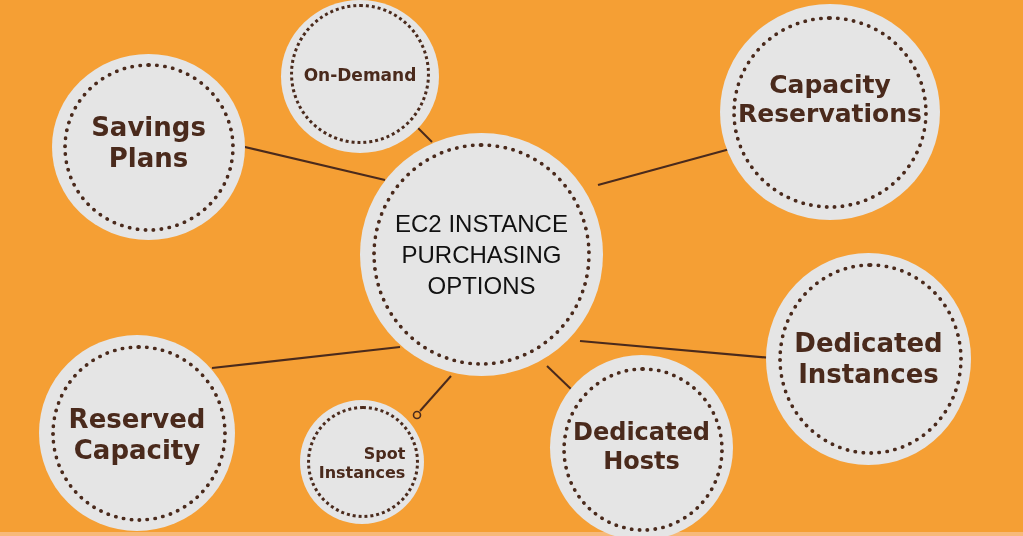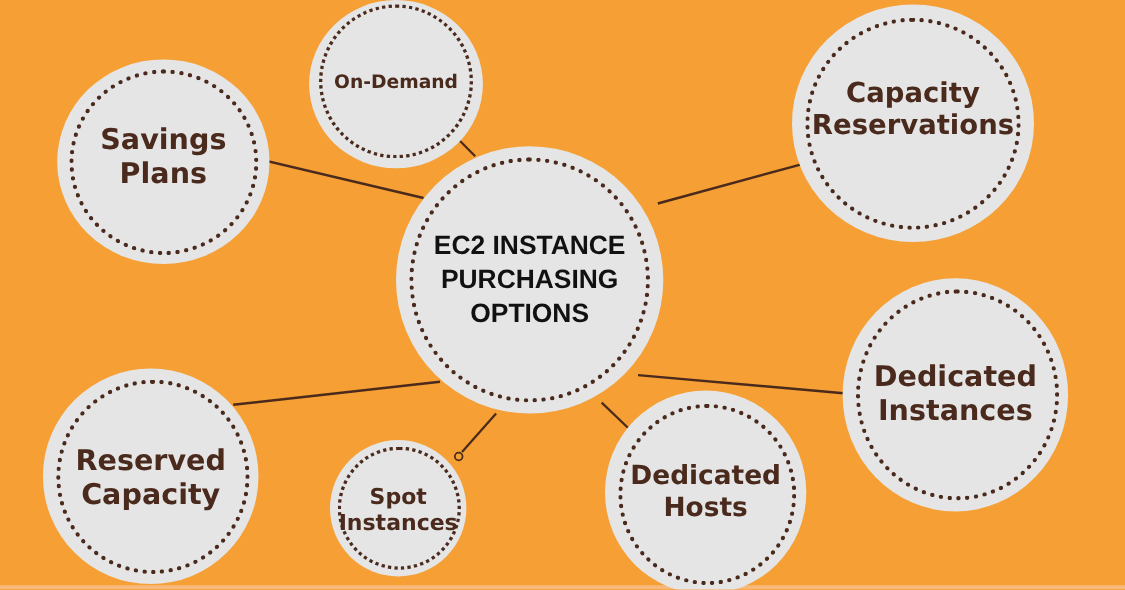--- a/index.html
+++ b/index.html
@@ -3,21 +3,21 @@
 <meta charset="utf-8">
 <style>
   html, body { margin:0; padding:0; }
   body { width:1023px; height:536px; overflow:hidden; background:#F59F34; position:relative; font-family:"DejaVu Sans", sans-serif; }
   #canvas { position:absolute; left:0; top:0; width:1023px; height:532px; background:#F59F34; }
   #bottom-strip { position:absolute; left:0; top:532px; width:1023px; height:4px; background:#F7B97A; }
   svg.links { position:absolute; left:0; top:0; width:1023px; height:536px; }
   .node { position:absolute; border-radius:50%; background:#e5e5e5; display:flex; align-items:center; justify-content:center; box-sizing:border-box; }
   .node .ring { position:absolute; border-radius:50%; border:4px dotted #4A2A1C; box-sizing:border-box; }
   .node .label { position:relative; text-align:center; color:#4A2A1C; font-weight:bold; line-height:1.18; white-space:pre-line; }
-  .center .label { color:#111111; font-family:"Liberation Sans", sans-serif; font-weight:bold; }
+  .center .label { color:#111111; font-family:"Liberation Sans", sans-serif; font-weight:normal; }
 </style>
 </head>
 <body>
 
 <div id="canvas"></div>
 <div id="bottom-strip"></div>
 
 <svg class="links" viewBox="0 0 1023 536">
   <line x1="228" y1="143" x2="385" y2="180" stroke="#4A2A1C" stroke-width="2.2"></line>
   <line x1="418" y1="128" x2="432" y2="142" stroke="#4A2A1C" stroke-width="2"></line>
@@ -60,21 +60,21 @@
 </div>
 
 <div class="node" style="left:550px;top:355px;width:183px;height:185px;">
   <div class="ring" style="left:12px;top:12px;width:162px;height:165px;"></div>
   <div class="label" style="font-size:24px;margin-top:-2px;">Dedicated
 Hosts</div>
 </div>
 
 <div class="node" style="left:300px;top:400px;width:124px;height:124px;">
   <div class="ring" style="left:7px;top:6px;width:112px;height:112px;border-width:3px;"></div>
-  <div class="label" style="font-size:20px;margin-top:4px;">Spot
+  <div class="label" style="font-size:16px;margin-top:4px;text-align:right;">Spot
 Instances</div>
 </div>
 
 <div class="node" style="left:39px;top:335px;width:196px;height:196px;">
   <div class="ring" style="left:12px;top:10px;width:176px;height:177px;"></div>
   <div class="label" style="font-size:26px;margin-top:4px;">Reserved
 Capacity</div>
 </div>
 
 </body></html>

